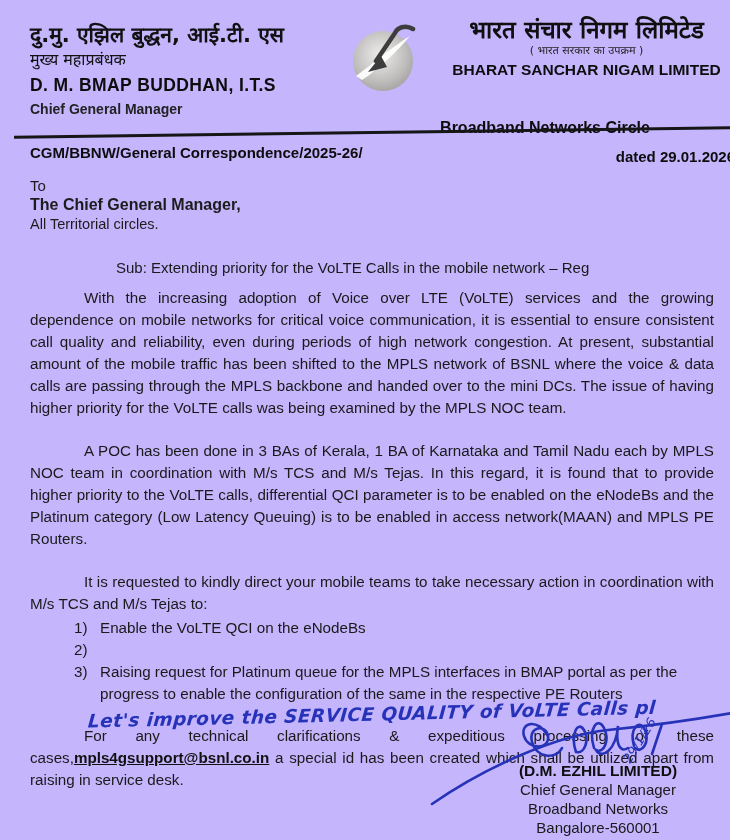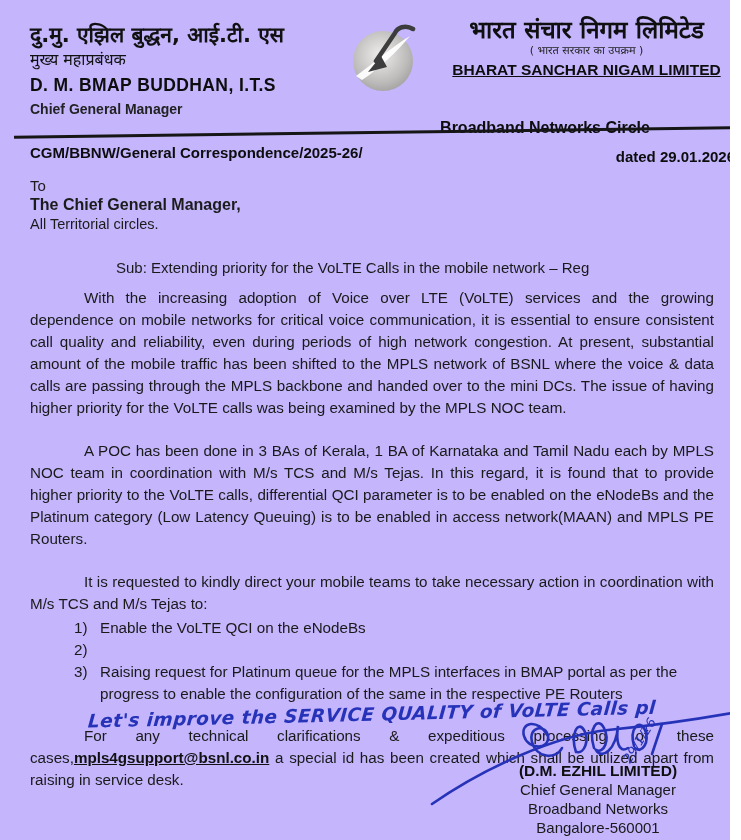--- a/index.html
+++ b/index.html
@@ -13,21 +13,21 @@
   .sender-hi2{font-family:"DejaVu Sans",sans-serif;font-size:16px;line-height:20px;margin-top:2px;color:#111;}
   .sender-en{font-weight:bold;font-size:17.5px;letter-spacing:.4px;margin-top:5px;color:#0d0d0d;}
   .sender-title{font-weight:bold;font-size:14px;margin-top:5px;color:#222;}
 
   .org{position:absolute;left:350px;top:16px;width:390px;}
   .org-row{display:flex;align-items:flex-start;gap:13px;}
   .org-logo{flex:0 0 70px;margin-top:8px;}
   .org-text{flex:1;text-align:center;}
   .org-hi{font-family:"DejaVu Sans",sans-serif;font-weight:bold;font-size:24px;line-height:28px;color:#101010;white-space:nowrap;}
   .org-tag-hi{font-family:"DejaVu Sans",sans-serif;font-size:11px;line-height:13px;color:#222;}
-  .org-en{font-weight:bold;font-size:15.5px;line-height:19px;margin-top:3px;color:#0d0d0d;white-space:nowrap;text-decoration:underline;}
+  .org-en{font-weight:bold;font-size:15.5px;line-height:19px;margin-top:3px;color:#0d0d0d;white-space:nowrap;}
   .org-tag-en{font-size:10.5px;line-height:13px;color:#222;}
   .org-circle{font-weight:bold;font-size:16px;margin-top:21px;text-align:center;color:#0d0d0d;}
 
   .rule{position:absolute;left:14px;top:131px;width:717px;height:2.6px;background:#161616;transform:rotate(-0.75deg);}
 
   .refrow{position:absolute;left:30px;top:136px;width:705px;display:flex;justify-content:space-between;align-items:flex-start;}
   .refno{font-weight:bold;font-size:15px;margin-top:8px;color:#0d0d0d;}
   .dated{font-weight:bold;font-size:15px;margin-top:12px;color:#0d0d0d;}
 
   

